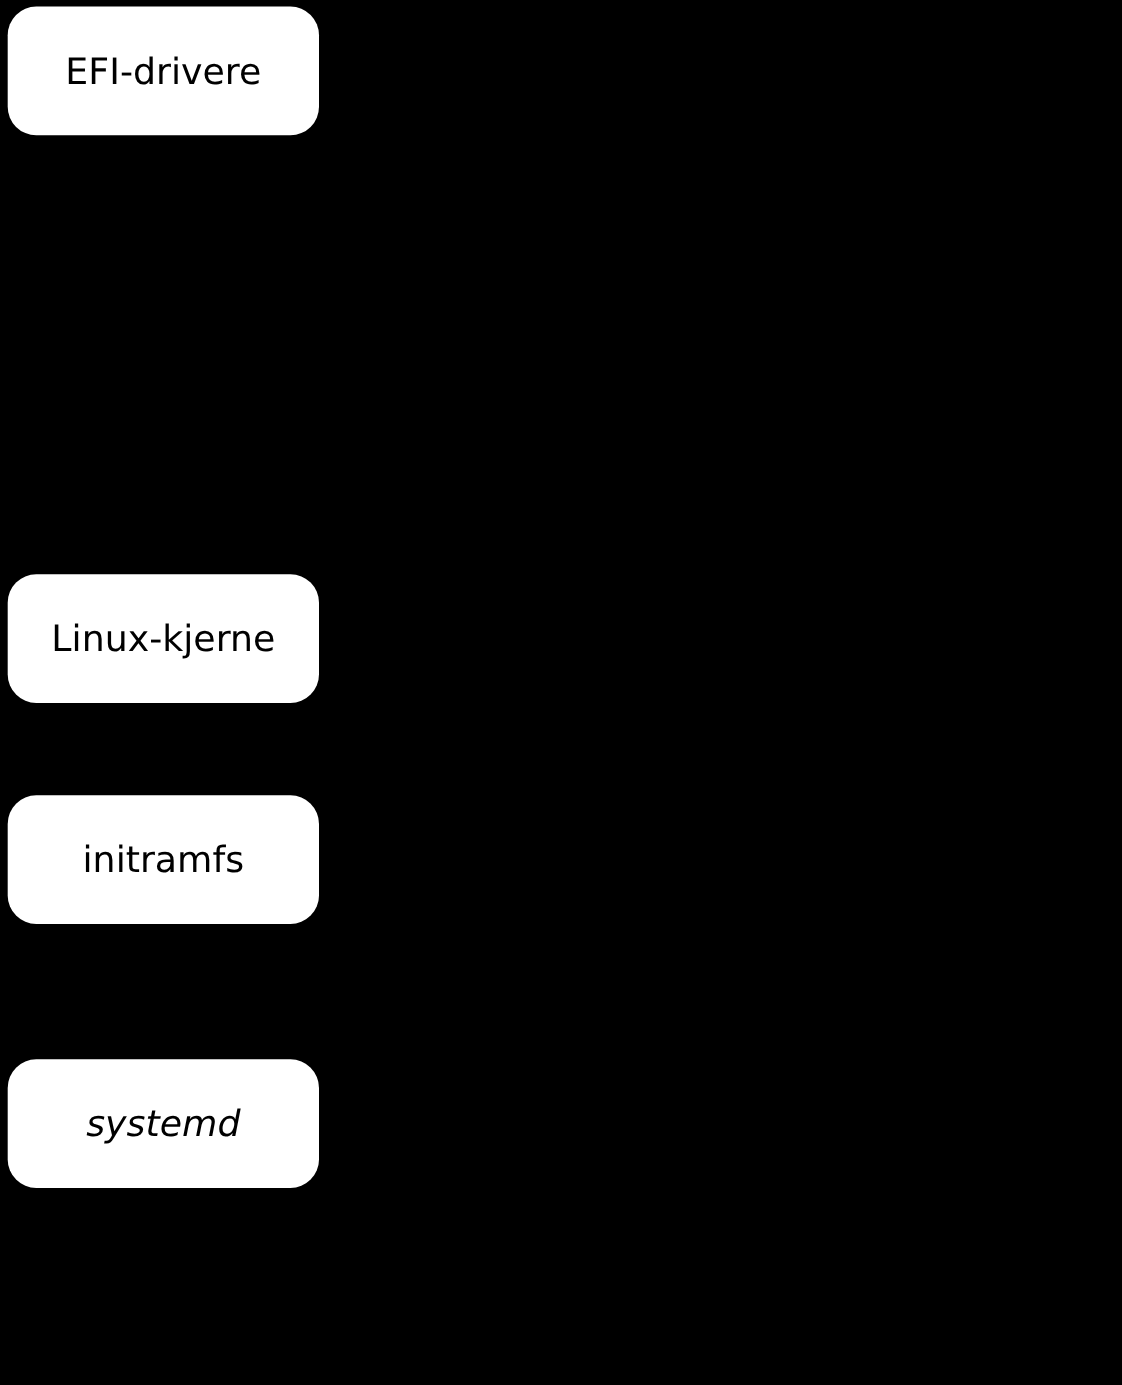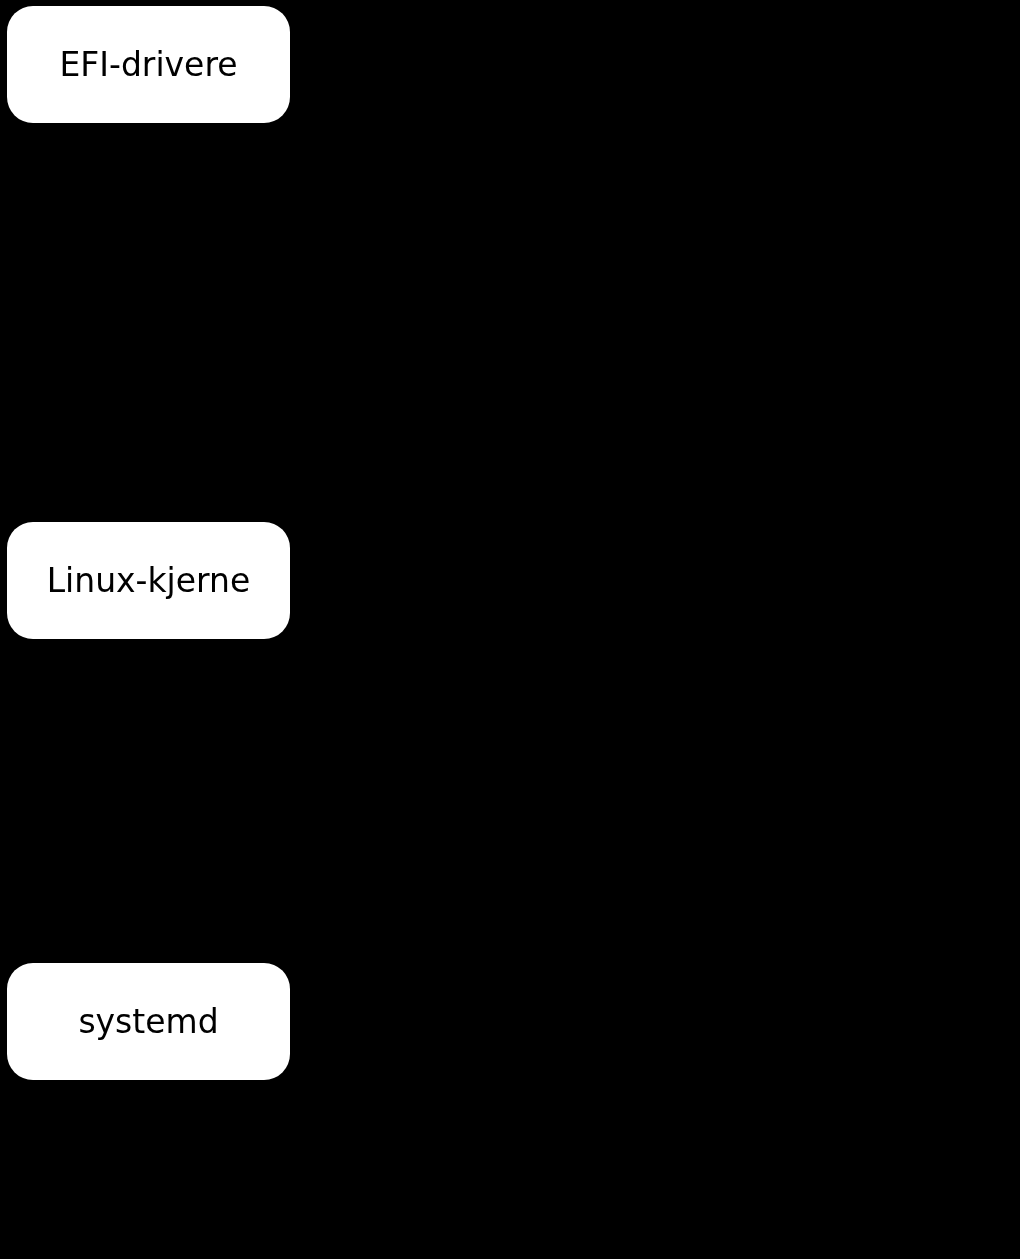--- a/index.html
+++ b/index.html
@@ -36,34 +36,37 @@
     line-height: 1;
     letter-spacing: 0px;
     color: #000000;
     text-align: center;
     white-space: nowrap;
   }
   .stage-1 { top: 6px; }
   .stage-2 { top: 243px; }
   .stage-3 { top: 483px; margin-top: 39px; }
   .stage-4 { top: 723px; }
-  .stage-5 { top: 963px; }
+  .stage-5 { top: 963px; font-style: italic; }
 </style>
 </head>
 <body>
 
 <div id="canvas">
 
   <div class="stage-box stage-1">
     <span class="stage-label">EFI-drivere</span>
   </div>
 
 
   <div class="stage-box stage-3">
     <span class="stage-label">Linux-kjerne</span>
   </div>
 
+  <div class="stage-box stage-4">
+    <span class="stage-label">initramfs</span>
+  </div>
 
   <div class="stage-box stage-5">
     <span class="stage-label">systemd</span>
   </div>
 
 </div>
 
 </body></html>

